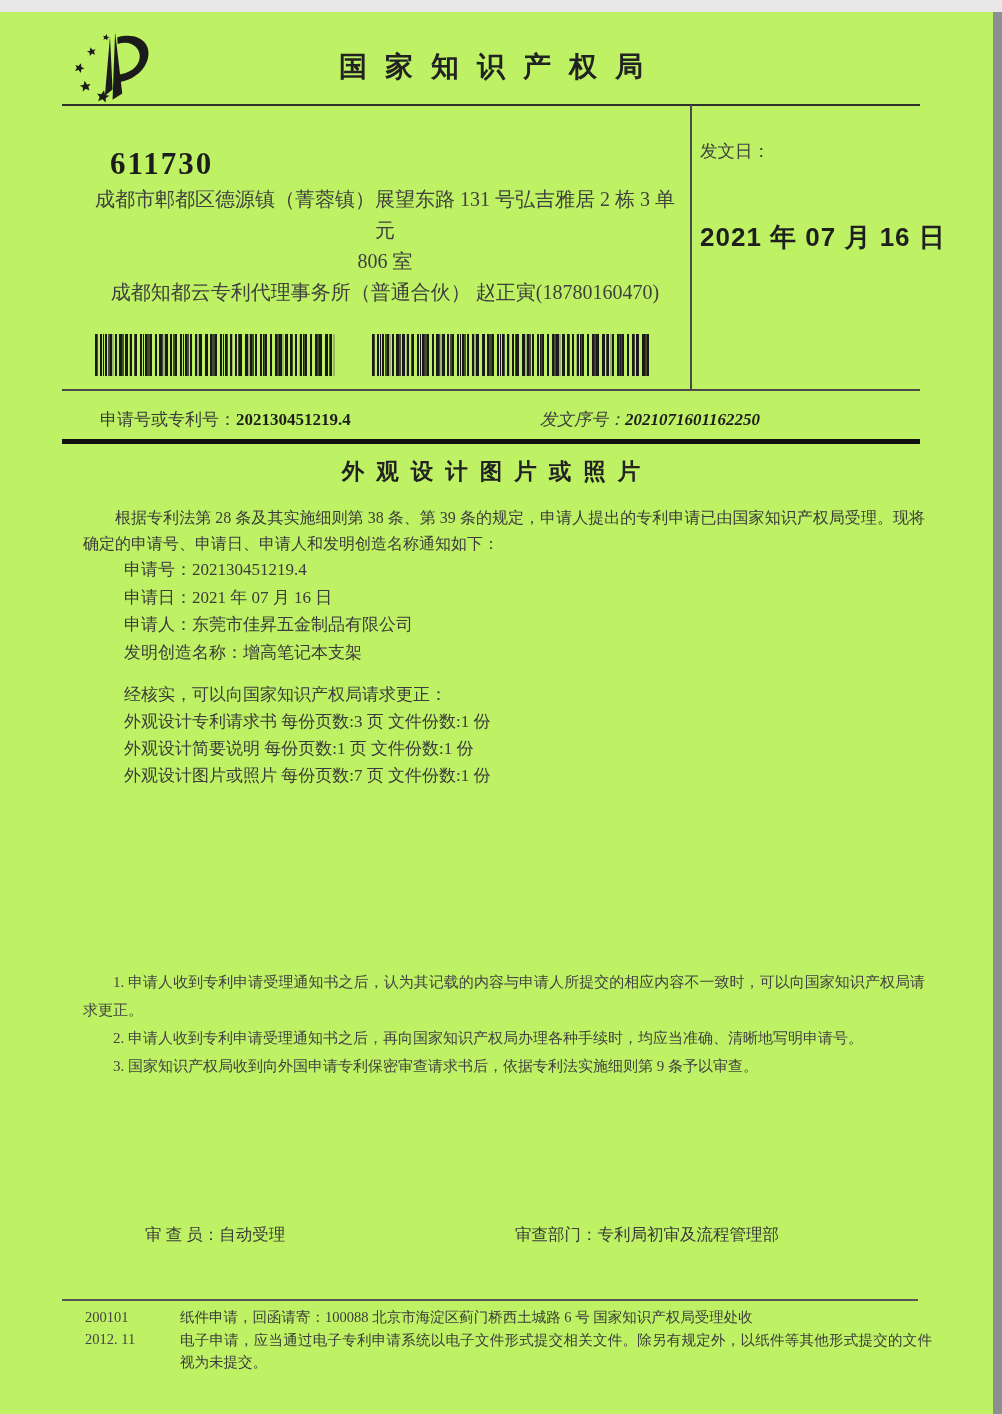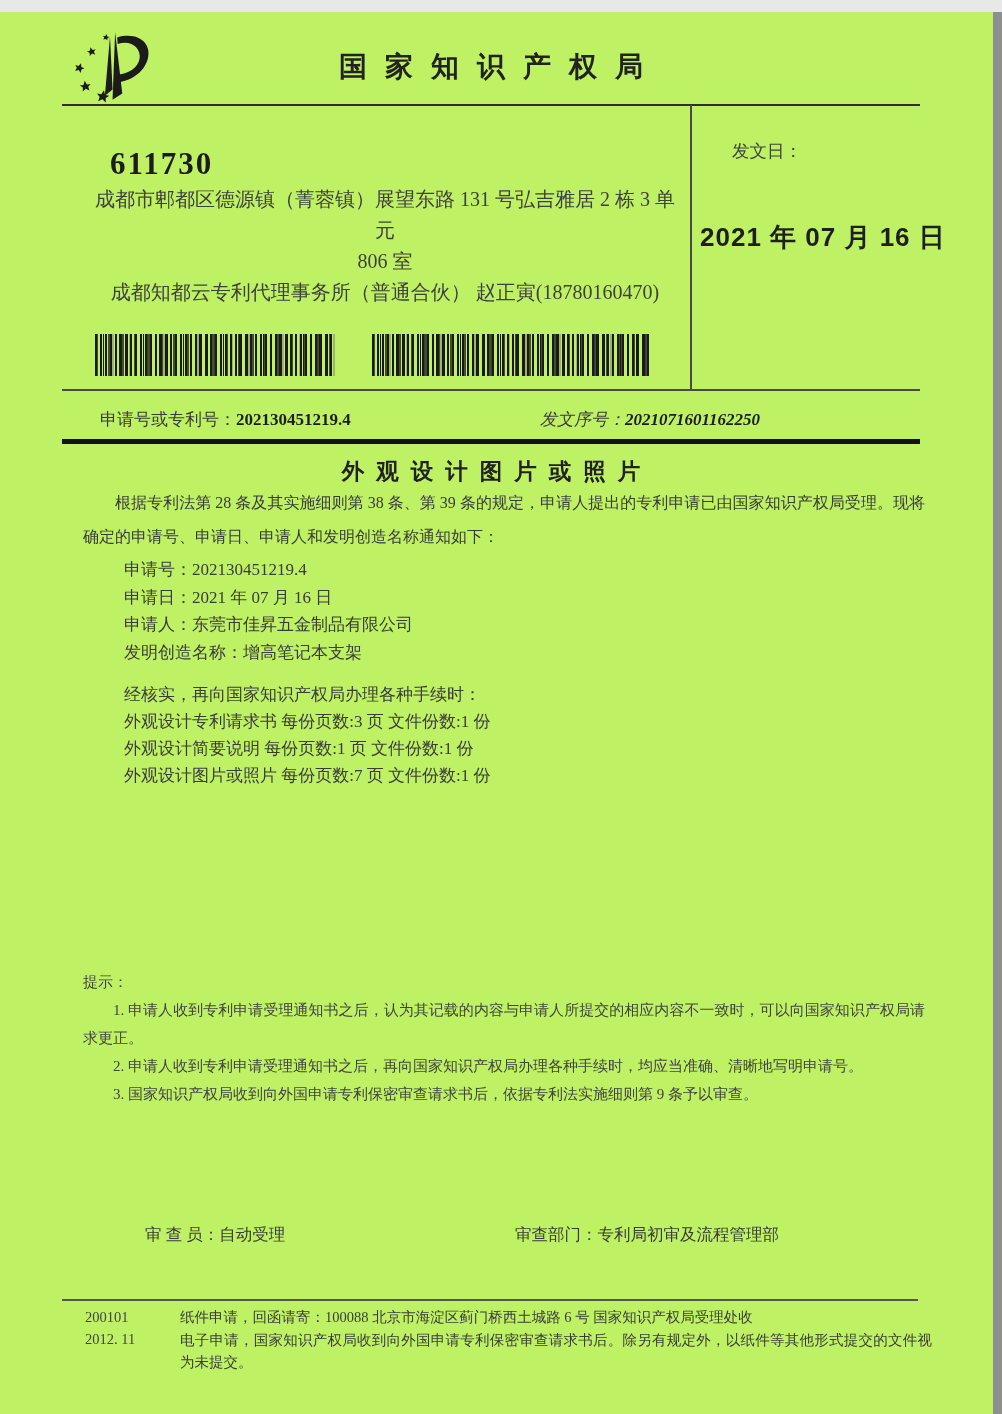--- a/index.html
+++ b/index.html
@@ -15,21 +15,21 @@
     font-family:"Liberation Sans","DejaVu Sans",sans-serif;
     font-weight:600;font-size:28px;color:#222;
     letter-spacing:18px;text-indent:18px;white-space:nowrap;
   }
   .rule-top{left:62px;top:92px;width:858px;height:2px;background:#2f2f2f;}
   .vline{left:690px;top:93px;width:2px;height:284px;background:#4a4a4a;}
   .rule-mid{left:62px;top:377px;width:858px;height:2px;background:#4a4a4a;}
   .rule-thick{left:62px;top:427px;width:858px;height:5px;background:#121212;}
   .postcode{left:110px;top:134px;font-size:31px;font-weight:bold;color:#1c1c1c;letter-spacing:2px;}
   .addr{left:95px;top:172px;width:580px;text-align:center;font-size:20px;line-height:31px;color:#3f3f3f;}
-  .issue-label{left:732px;top:127px;font-size:17.5px;color:#3f3f3f;}
+  .issue-label{left:700px;top:127px;font-size:17.5px;color:#3f3f3f;}
   .issue-date{
     left:700px;top:208px;font-size:26px;color:#1f1f1f;
     font-family:"Liberation Sans","DejaVu Sans",sans-serif;font-weight:600;letter-spacing:1px;
   }
   
   .barcode{
     top:322px;height:42px;
     background-image:
       repeating-linear-gradient(90deg,#191919 0 2px,transparent 2px 5px),
       repeating-linear-gradient(90deg,#191919 0 1px,transparent 1px 8px),
@@ -42,21 +42,21 @@
   .appno-row{left:100px;top:396px;font-size:17px;color:#3a3a3a;white-space:nowrap;}
   .serial-row{left:540px;top:396px;font-size:17px;color:#3a3a3a;white-space:nowrap;font-style:italic;}
   .num{font-weight:bold;color:#1e1e1e;}
   
   .notice-title{
     left:62px;top:444px;width:858px;text-align:center;
     font-family:"Liberation Sans","DejaVu Sans",sans-serif;
     font-weight:700;font-size:22.5px;color:#222;
     letter-spacing:12px;text-indent:12px;white-space:nowrap;
   }
-  .intro{left:83px;top:474px;width:842px;font-size:16px;line-height:34px;text-indent:2em;color:#3b3b3b;text-align:justify;}
+  .intro{left:83px;top:493px;width:842px;font-size:16px;line-height:26px;text-indent:2em;color:#3b3b3b;text-align:justify;}
   .fields{left:124px;top:544px;font-size:17px;line-height:27.5px;color:#3b3b3b;}
   .received{left:124px;top:669px;font-size:17px;line-height:27px;color:#3b3b3b;}
   
   .tips{left:83px;top:956px;width:842px;font-size:15px;line-height:28px;color:#424242;text-align:justify;}
   .tips .tip{text-indent:2em;}
   
   .examiner-row{left:145px;top:1212px;font-size:16.5px;color:#3b3b3b;white-space:nowrap;}
   .dept-row{left:515px;top:1212px;font-size:16.5px;color:#3b3b3b;white-space:nowrap;}
   .rule-footer{left:62px;top:1287px;width:856px;height:2px;background:#555;}
   
@@ -116,42 +116,41 @@
   <div class="abs intro">根据专利法第 28 条及其实施细则第 38 条、第 39 条的规定，申请人提出的专利申请已由国家知识产权局受理。现将确定的申请号、申请日、申请人和发明创造名称通知如下：</div>
 
   <div class="abs fields">
     <div><span>申请号：</span><span>202130451219.4</span></div>
     <div><span>申请日：</span><span>2021 年 07 月 16 日</span></div>
     <div><span>申请人：</span><span>东莞市佳昇五金制品有限公司</span></div>
     <div><span>发明创造名称：</span><span>增高笔记本支架</span></div>
   </div>
 
   <div class="abs received">
-    <div>经核实，再向国家知识产权局办理各种手续时：</div>
+    <div>经核实，可以向国家知识产权局请求更正：</div>
     <div>外观设计专利请求书  每份页数:3 页  文件份数:1 份</div>
     <div>外观设计简要说明  每份页数:1 页  文件份数:1 份</div>
     <div>外观设计图片或照片  每份页数:7 页  文件份数:1 份</div>
   </div>
 
   <div class="abs tips">
-    <div>提示：</div>
     <div class="tip">1. 申请人收到专利申请受理通知书之后，认为其记载的内容与申请人所提交的相应内容不一致时，可以向国家知识产权局请求更正。</div>
     <div class="tip">2. 申请人收到专利申请受理通知书之后，再向国家知识产权局办理各种手续时，均应当准确、清晰地写明申请号。</div>
     <div class="tip">3. 国家知识产权局收到向外国申请专利保密审查请求书后，依据专利法实施细则第 9 条予以审查。</div>
   </div>
 
   <div class="abs examiner-row"><span>审  查  员：</span><span>自动受理</span></div>
   <div class="abs dept-row"><span>审查部门：</span><span>专利局初审及流程管理部</span></div>
 
   <div class="abs rule-footer"></div>
 
   <div class="abs footer-code">
     <div>200101</div>
     <div>2012. 11</div>
   </div>
   <div class="abs footer-text">
     <div>纸件申请，回函请寄：100088  北京市海淀区蓟门桥西土城路 6 号    国家知识产权局受理处收</div>
-    <div>电子申请，国家知识产权局收到向外国申请专利保密审查请求书后。除另有规定外，以纸件等其他形式提交的文件视为未提交。</div>
+    <div>电子申请，应当通过电子专利申请系统以电子文件形式提交相关文件。除另有规定外，以纸件等其他形式提交的文件视为未提交。</div>
   </div>
 
   <div class="abs right-band"></div>
   <div class="abs bottom-band"></div>
 </div>
 
 </body></html>

